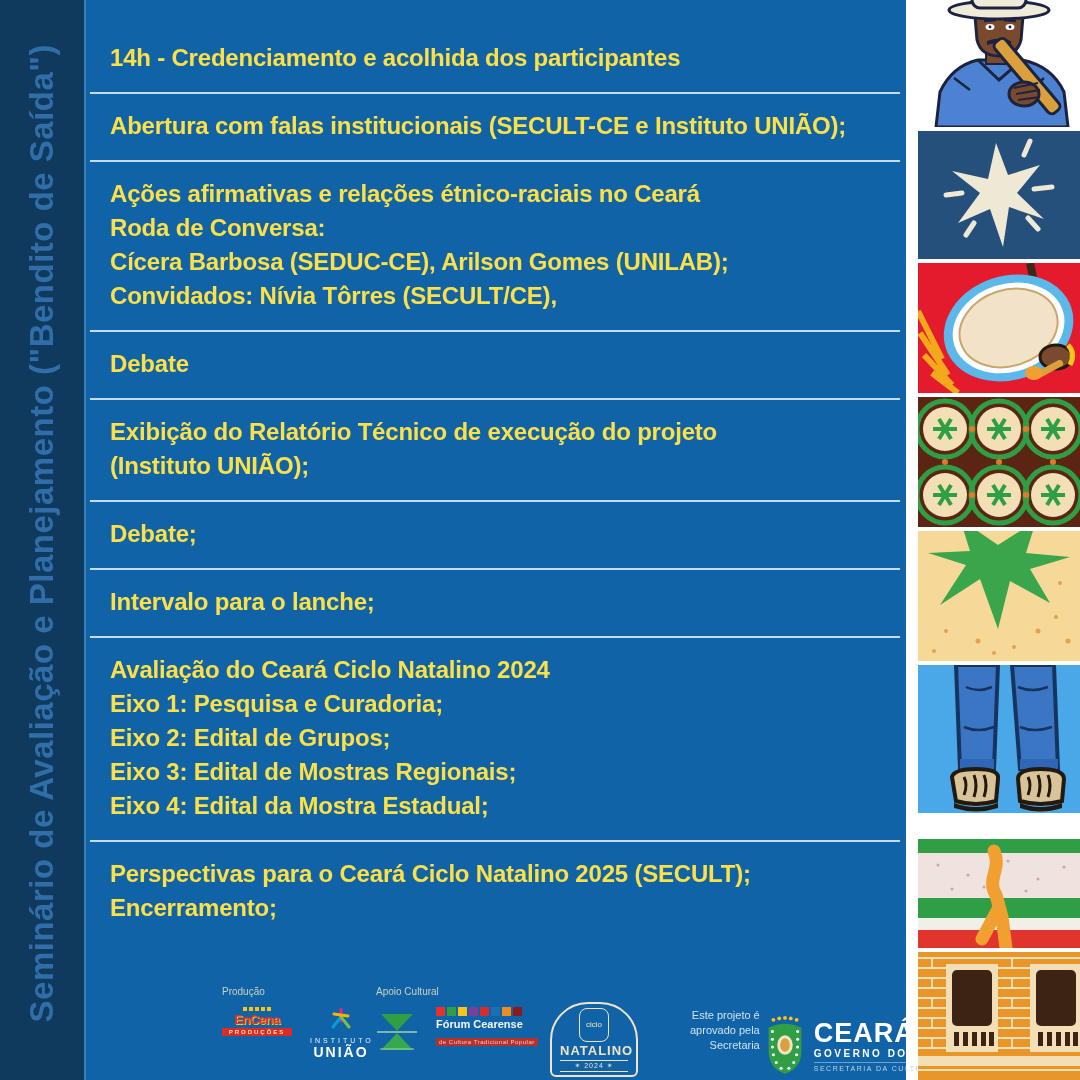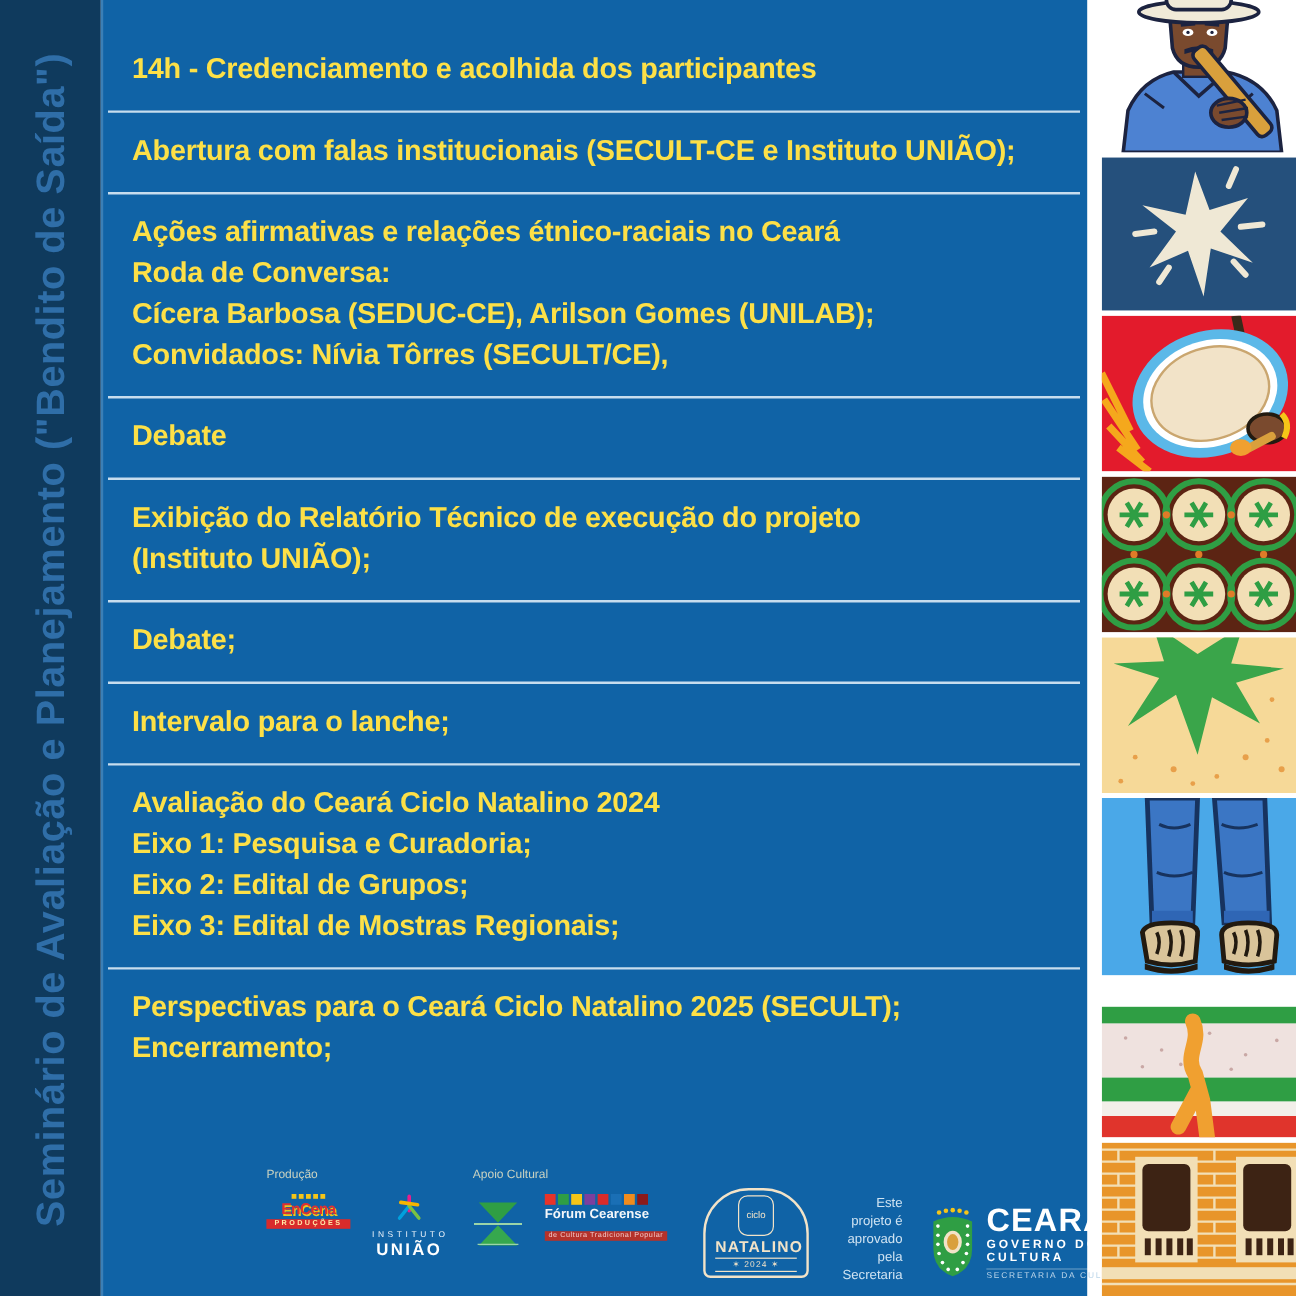--- a/index.html
+++ b/index.html
@@ -15,22 +15,22 @@
   
   .main{position:absolute;left:84px;top:0;width:822px;height:1080px;background:#1063a6;
         border-left:2px solid rgba(255,255,255,.18);box-sizing:border-box;}
   .agenda{padding:26px 34px 0 24px;color:#fde047;font-weight:bold;font-size:24px;
           line-height:34px;letter-spacing:-0.2px;}
   .sec{padding:15px 0 17px;}
   .line{white-space:nowrap;}
   .sep{border:none;border-top:2px solid rgba(232,242,250,.85);height:0;margin:0 -28px 0 -20px;}
 
   
-  .footer{position:absolute;left:84px;bottom:16px;width:822px;height:96px;box-sizing:border-box;
-          display:flex;align-items:flex-start;padding:6px 14px 0 52px;gap:22px;color:#fff;}
+  .footer{position:absolute;left:84px;bottom:4px;width:822px;height:96px;box-sizing:border-box;
+          display:flex;align-items:flex-start;padding:6px 14px 0 52px;gap:4px;color:#fff;}
   .footer-label{font-size:10px;color:#c9d2c0;margin-bottom:10px;}
   .logo-row{display:flex;align-items:flex-start;gap:18px;}
 
   .encena-logo{text-align:center;width:70px;}
   .encena-dots{display:flex;gap:2px;justify-content:center;margin-bottom:1px;}
   .encena-dots span{width:4px;height:4px;background:#f5c518;display:inline-block;}
   .encena-name{color:#e03030;font-size:13px;font-weight:bold;letter-spacing:-0.5px;
                text-shadow:1px 1px 0 #f5c518;}
   .encena-bar{background:#d92b2b;color:#ffe9a8;font-size:6px;letter-spacing:2px;
               padding:1px 2px;margin-top:1px;font-weight:bold;}
@@ -119,20 +119,21 @@
       <div class="sec">
         <div class="line">Intervalo para o lanche;</div>
       </div>
       <hr class="sep">
 
       <div class="sec">
         <div class="line">Avaliação do Ceará Ciclo Natalino 2024</div>
         <div class="line">Eixo 1: Pesquisa e Curadoria;</div>
         <div class="line">Eixo 2: Edital de Grupos;</div>
         <div class="line">Eixo 3: Edital de Mostras Regionais;</div>
+        <div class="line">Eixo 4: Edital da Mostra Estadual;</div>
       </div>
       <hr class="sep">
 
       <div class="sec">
         <div class="line">Perspectivas para o Ceará Ciclo Natalino 2025 (SECULT);</div>
         <div class="line">Encerramento;</div>
       </div>
     </div>
 
     <div class="footer">

